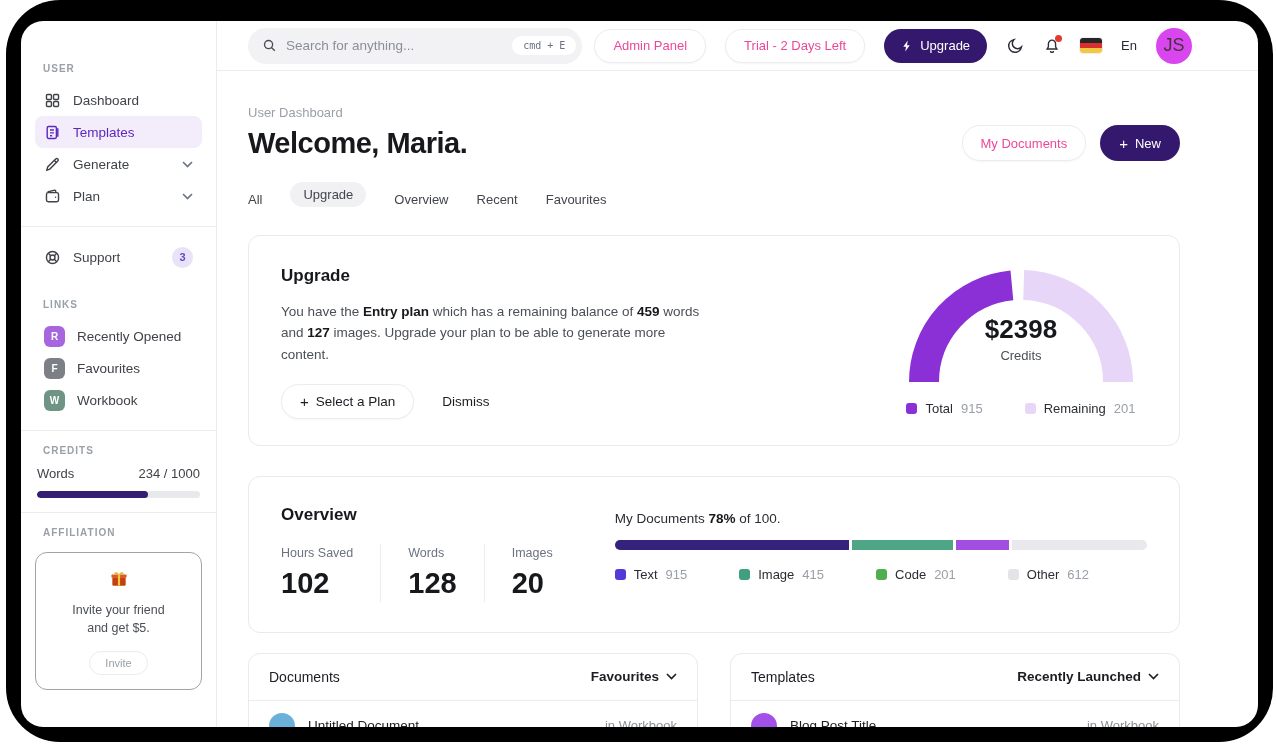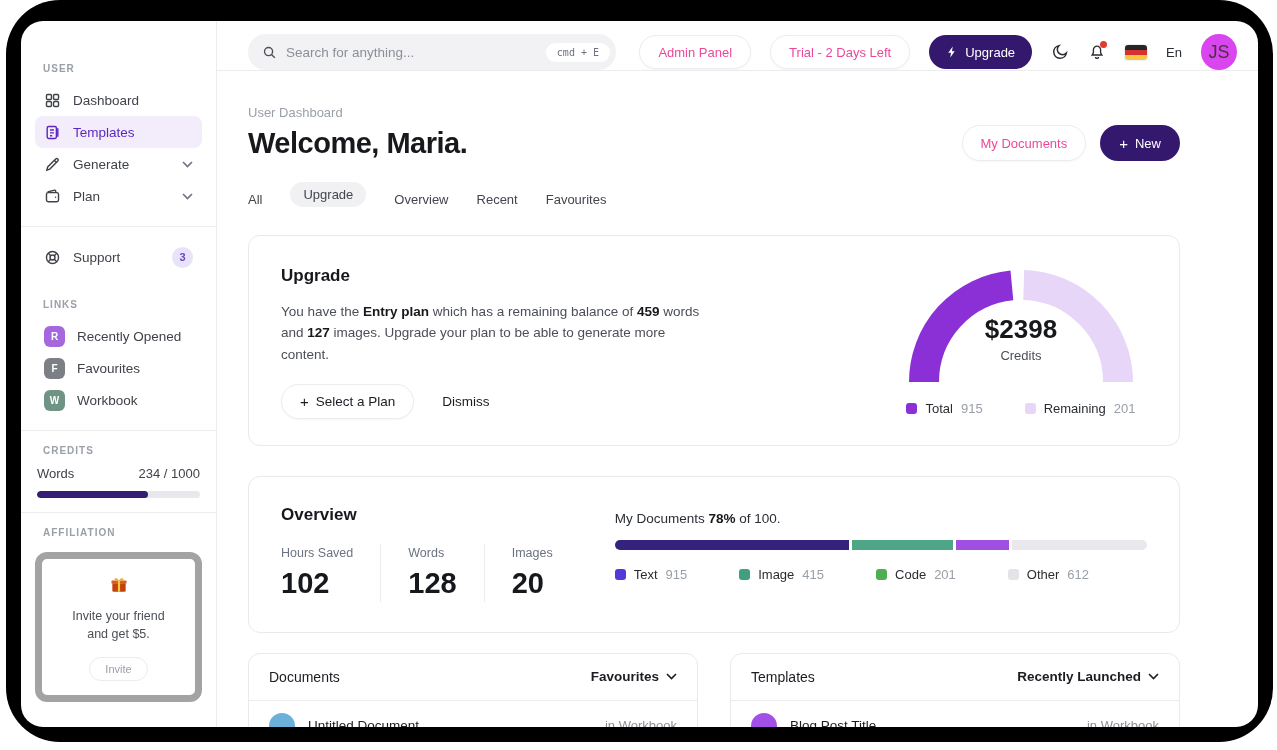--- a/index.html
+++ b/index.html
@@ -26,31 +26,31 @@
     display:flex; align-items:center; justify-content:center; }
   .divider { border-top:1px solid #ececf0; margin:14px -14px; }
   .initial { width:21px; height:21px; border-radius:6px; color:#fff;
     font-size:10px; font-weight:600; display:flex; align-items:center;
     justify-content:center; }
   .credits-row { display:flex; justify-content:space-between; align-items:center;
     padding:0 2px; font-size:13px; color:#3f4249; font-weight:500; }
   .credits-track { margin:10px 2px 0 2px; height:7px; border-radius:4px;
     background:#e9e9ed; overflow:hidden; }
   .credits-fill { height:100%; border-radius:4px; }
-  .aff-card { border:7px solid #a3a3a3; border-radius:12px; padding:16px 12px 14px;
+  .aff-card { border:1px solid #a3a3a3; border-radius:12px; padding:16px 12px 14px;
     text-align:center; margin:10px 0 0 0; }
   .aff-text { font-size:12.5px; color:#4b4f56; line-height:1.45; margin-top:8px; }
   .aff-btn { display:inline-block; margin-top:14px; padding:5px 15px;
     border:1px solid #ececf0; border-radius:999px; font-size:11px; color:#9aa0a8;
     background:#fff; cursor:pointer; }
 
   
   .right-col { flex:1; display:flex; flex-direction:column; min-width:0; }
   .topbar { height:50px; flex:0 0 50px; border-bottom:1px solid #ececf0;
-    display:flex; align-items:flex-end; padding:0 21px 0 31px; gap:12px; }
+    display:flex; align-items:center; padding:0 66px 0 31px; gap:12px; }
   .search { width:368px; height:36px; background:#f2f2f4; border-radius:999px;
     display:flex; align-items:center; gap:9px; padding:0 6px 0 14px; }
   .search input { border:none; outline:none; background:transparent; flex:1;
     font-size:13.5px; color:#2a2d33; font-family:inherit; }
   .search input::placeholder { color:#8a8f98; }
   .kbd { background:#fff; border-radius:999px; padding:4px 11px; font-size:10px;
     color:#6b7280; font-family:"DejaVu Sans Mono",monospace; white-space:nowrap; }
   .tb-right { margin-left:auto; display:flex; align-items:center; gap:19px; }
   .pill { height:34px; display:flex; align-items:center; padding:0 18px;
     border:1px solid #ececf0; border-radius:999px; background:#fff; font-size:13px;

